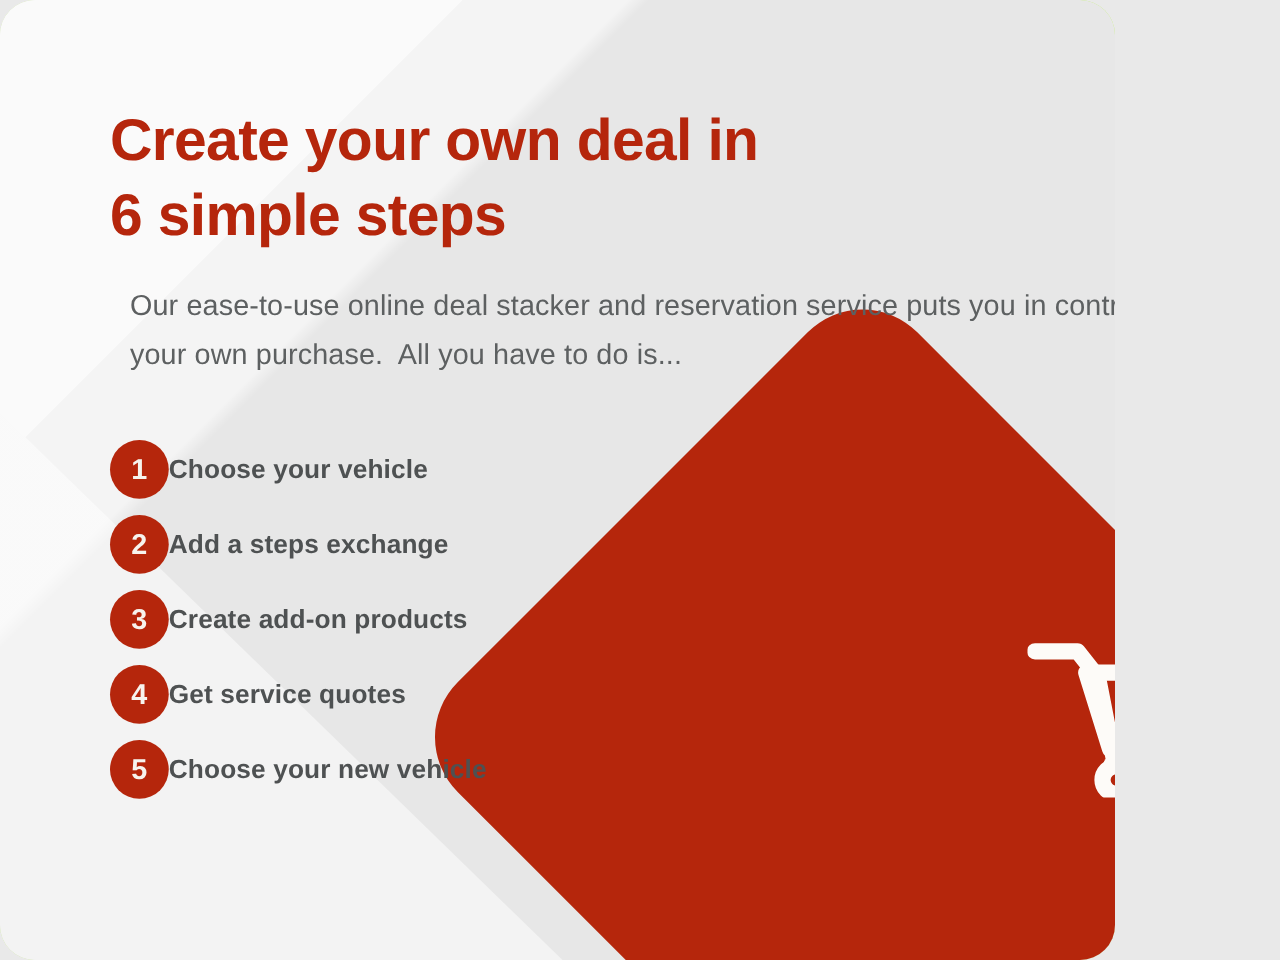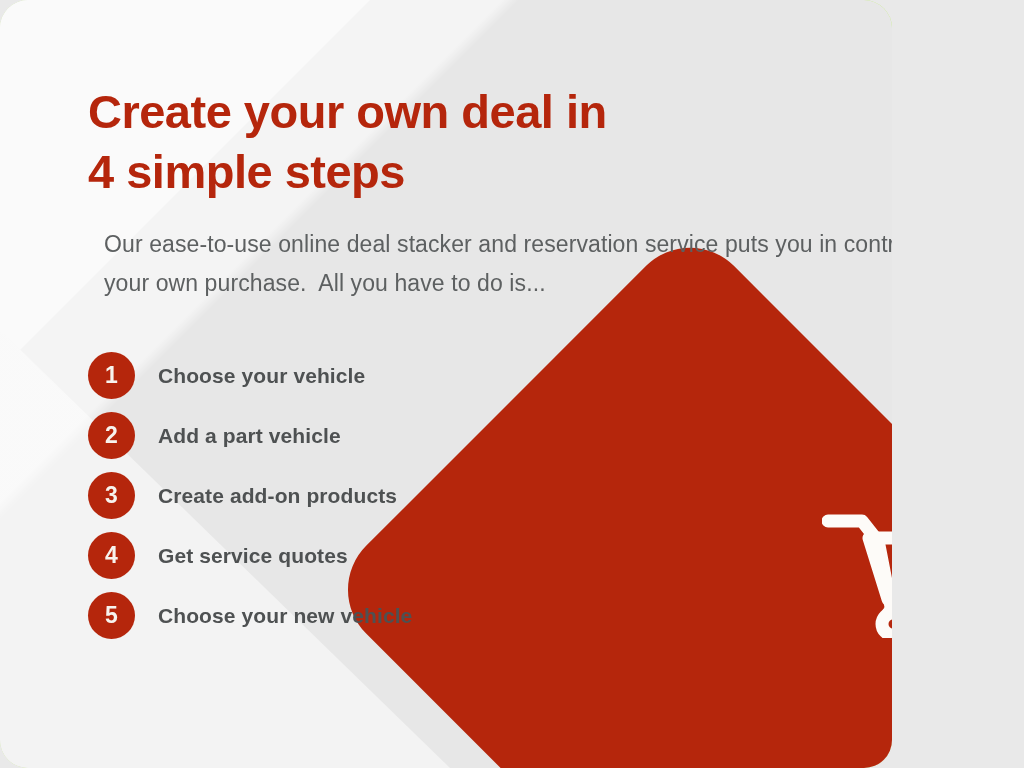--- a/index.html
+++ b/index.html
@@ -150,21 +150,20 @@
     background: #b5260c;
     color: #f7f3ee;
     font-size: 23px;
     font-weight: bold;
     display: flex;
     align-items: center;
     justify-content: center;
     line-height: 1;
   }
   .step-label {
-    margin-left: 23px;
     font-size: 21px;
     font-weight: bold;
     color: #4e5152;
     letter-spacing: 0.1px;
     white-space: nowrap;
   }
 </style>
 </head>
 <body>
 
@@ -192,33 +191,33 @@
 
       <circle cx="71" cy="112" r="11"></circle>
       <circle cx="129" cy="112" r="11"></circle>
     </svg>
   </div>
 
   <div class="content">
 
     <h1 class="headline">
       <span class="line">Create your own deal in</span>
-      <span class="line">4 simple steps</span>
+      <span class="line">6 simple steps</span>
     </h1>
 
     <p class="subhead">Our ease-to-use online deal stacker and reservation service puts you in control of your own purchase.  All you have to do is...</p>
 
     <ul class="steps">
       <li class="step">
         <span class="step-badge">1</span>
         <span class="step-label">Choose your vehicle</span>
       </li>
       <li class="step">
         <span class="step-badge">2</span>
-        <span class="step-label">Add a part vehicle</span>
+        <span class="step-label">Add a steps exchange</span>
       </li>
       <li class="step">
         <span class="step-badge">3</span>
         <span class="step-label">Create add-on products</span>
       </li>
       <li class="step">
         <span class="step-badge">4</span>
         <span class="step-label">Get service quotes</span>
       </li>
       <li class="step">

